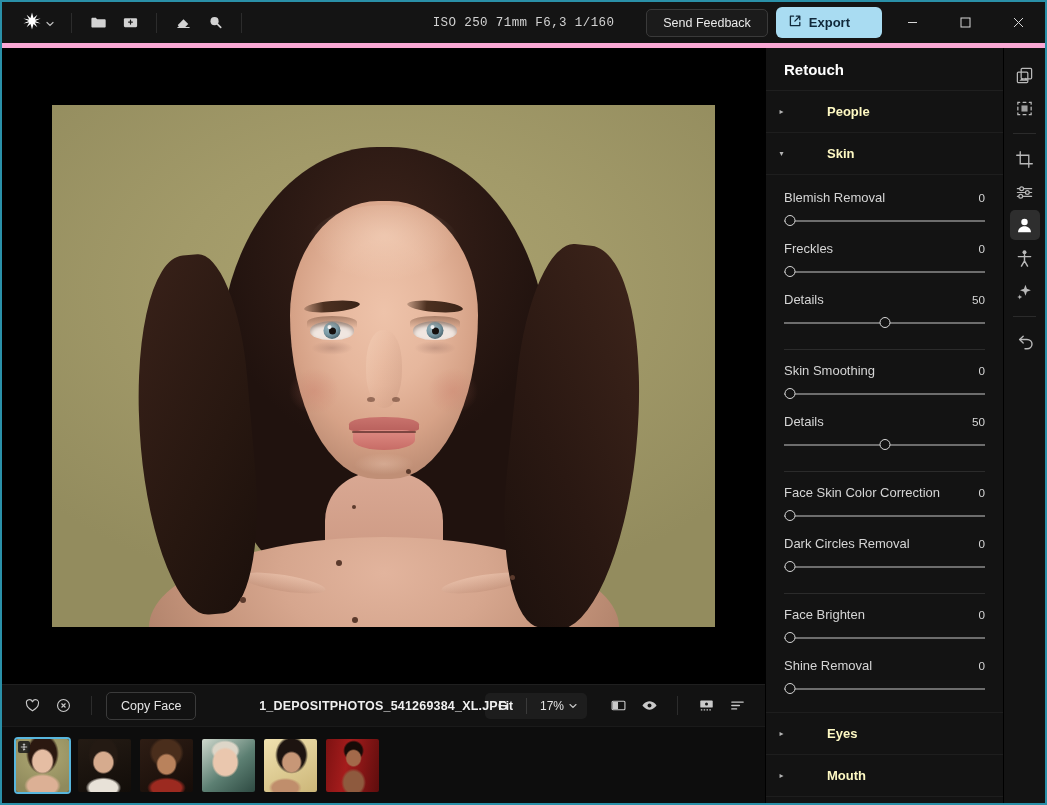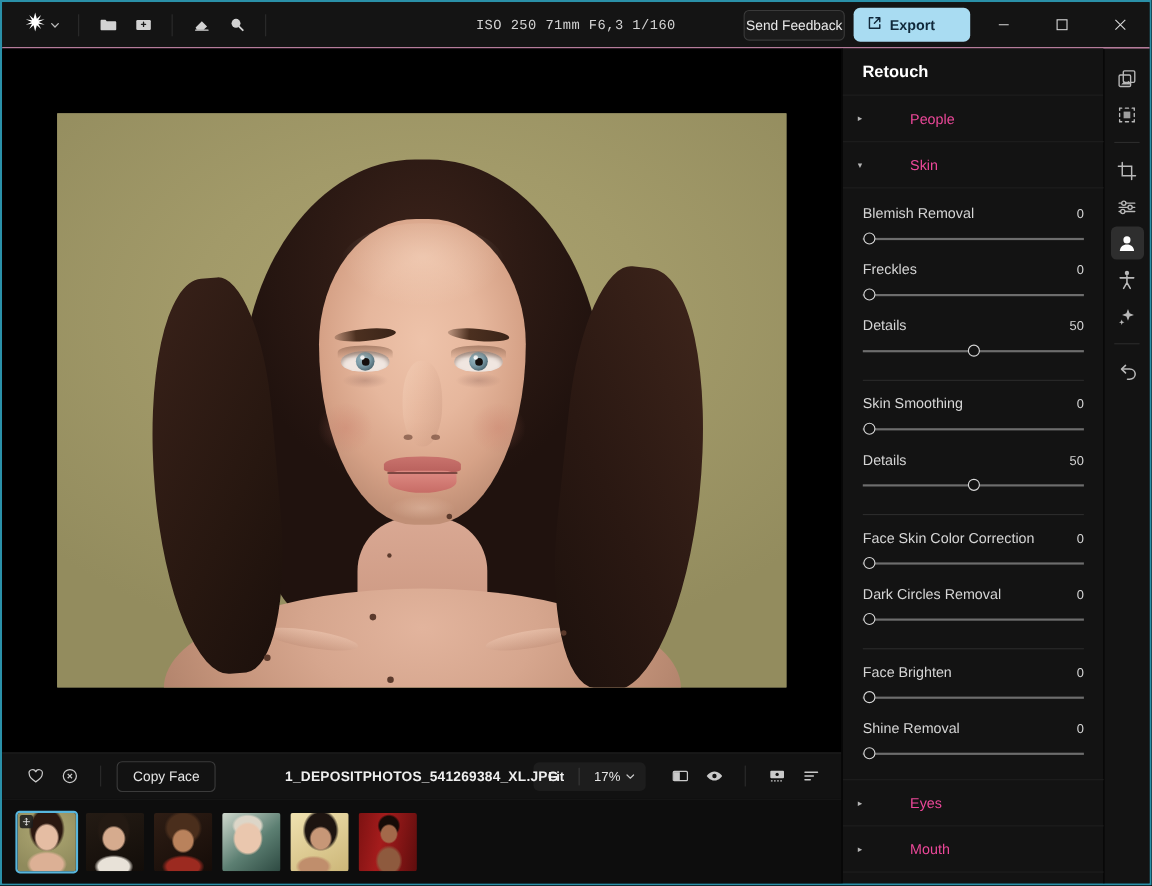--- a/index.html
+++ b/index.html
@@ -15,21 +15,21 @@
     background:#0e0e0e;
     border:2px solid #2a90a8;
     box-sizing:border-box;
     display:flex;flex-direction:column;
   }
 
   
   .titlebar{
     height:41px;min-height:41px;background:#141414;
     display:flex;align-items:center;
-    border-bottom:1px solid #f9a8d4;
+    border-bottom:5px solid #f9a8d4;
     position:relative;
   }
   .tb-left{display:flex;align-items:center;padding-left:14px;gap:2px;}
   .logo-btn{
     display:flex;align-items:center;gap:4px;
     padding:3px 6px;border-radius:4px;cursor:pointer;
   }
   .tb-sep{width:1px;height:20px;background:#2c2c2c;margin:0 9px;}
   .tb-icon{
     width:30px;height:26px;display:flex;align-items:center;justify-content:center;
@@ -39,21 +39,21 @@
     position:absolute;left:0;right:0;margin:0 auto;
     text-align:center;
     font-family:"Liberation Mono","DejaVu Sans Mono",monospace;
     font-size:12.5px;color:#d2d2d2;letter-spacing:.4px;
     pointer-events:none;
   }
   .tb-right{margin-left:auto;display:flex;align-items:center;padding-right:4px;gap:8px;}
   .btn-feedback{
     font-size:12.5px;color:#e9e9e9;background:#1b1b1b;
     border:1px solid #3a3a3a;border-radius:5px;
-    padding:6px 1px;cursor:pointer;white-space:nowrap;
+    padding:6px 16px;cursor:pointer;white-space:nowrap;
   }
   .btn-export{
     display:flex;align-items:center;gap:7px;
     background:#a9dcf2;color:#10283a;
     font-size:13px;font-weight:bold;
     border:none;border-radius:6px;
     padding:7px 32px 7px 12px;cursor:pointer;
   }
   .wbtn{
     width:45px;height:40px;display:flex;align-items:center;justify-content:center;
@@ -292,21 +292,21 @@
   .panel-scroll::-webkit-scrollbar-track{background:#141414;}
   .panel-scroll::-webkit-scrollbar-thumb{background:#333;border-radius:3px;}
   .sect-head{
     display:flex;align-items:center;gap:9px;
     padding:13px 18px 13px 11px;cursor:pointer;
     border-bottom:1px solid #1e1e1e;
   }
   .sect-head .tw{
     width:9px;font-size:8px;color:#b4b4b4;display:flex;justify-content:center;
   }
-  .sect-head .lbl{font-size:13px;font-weight:normal;color:#ec4899;padding-left:32px;}
+  .sect-head .lbl{font-size:13px;font-weight:bold;color:#fef9c3;padding-left:32px;}
   .sect-body{padding:4px 18px 14px 18px;border-bottom:1px solid #1e1e1e;}
   .slider-row{padding-top:11px;}
   .slider-top{display:flex;justify-content:space-between;align-items:baseline;}
   .slider-name{font-size:13px;color:#d5d5d5;}
   .slider-val{font-size:11.7px;color:#d5d5d5;}
   .track-wrap{position:relative;height:18px;margin-top:7px;}
   .track{
     position:absolute;top:8px;left:0;right:0;height:1.5px;background:#6d6d6d;
   }
   .knob{

